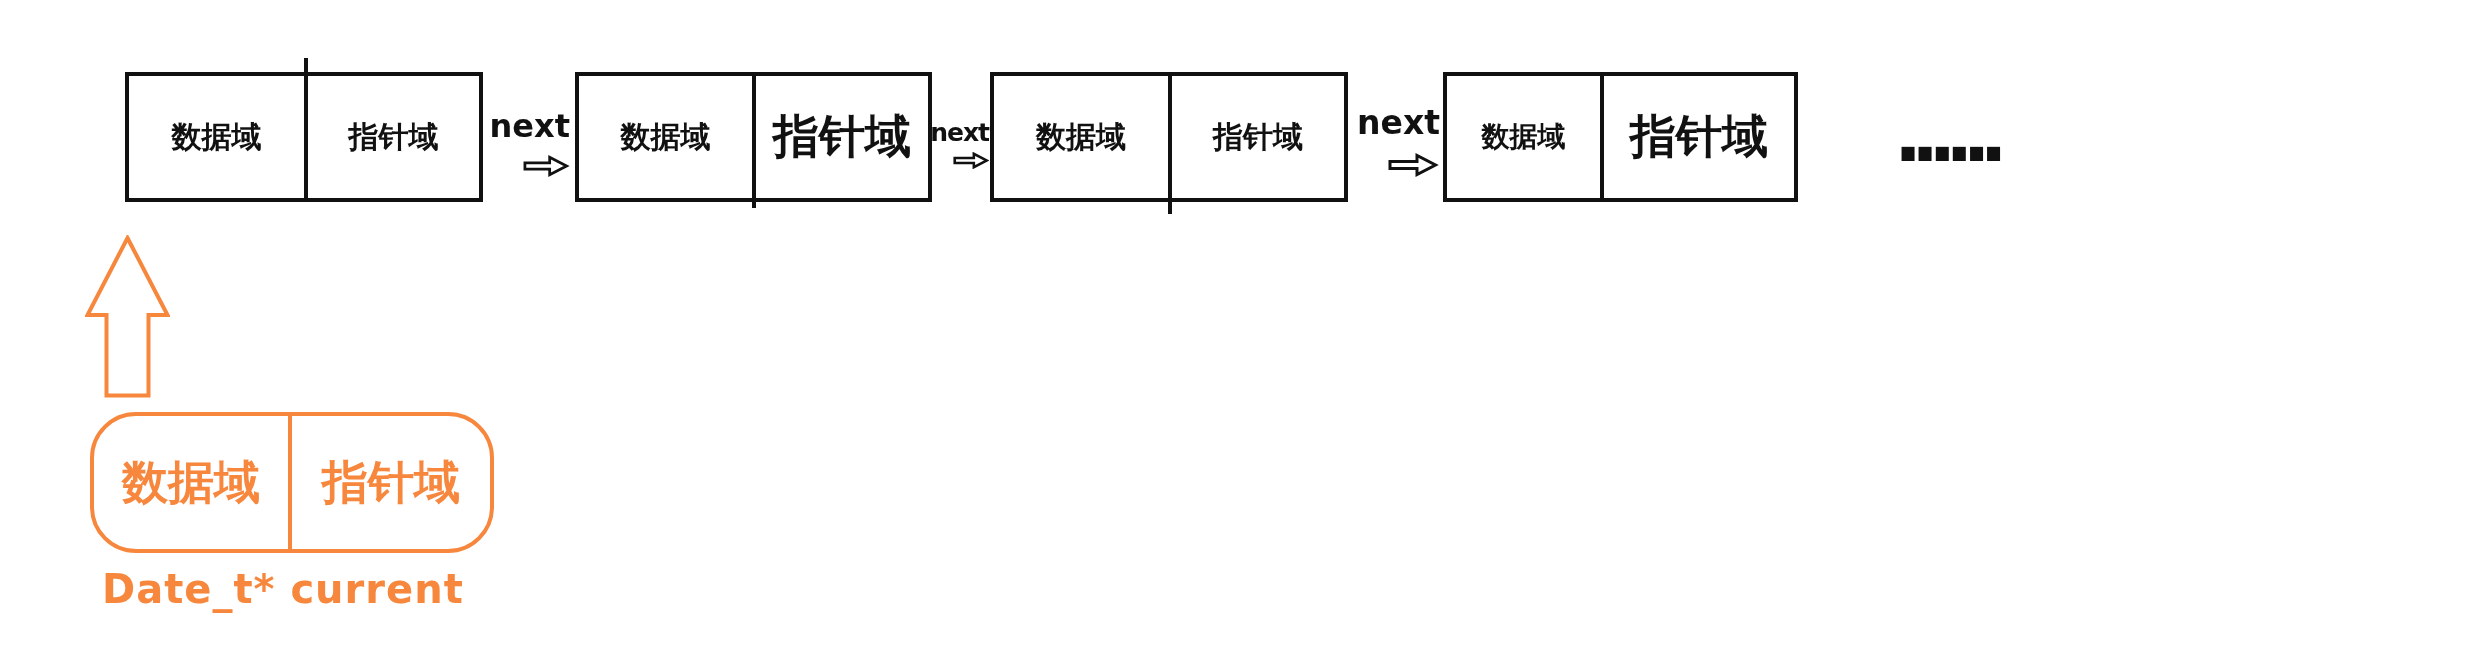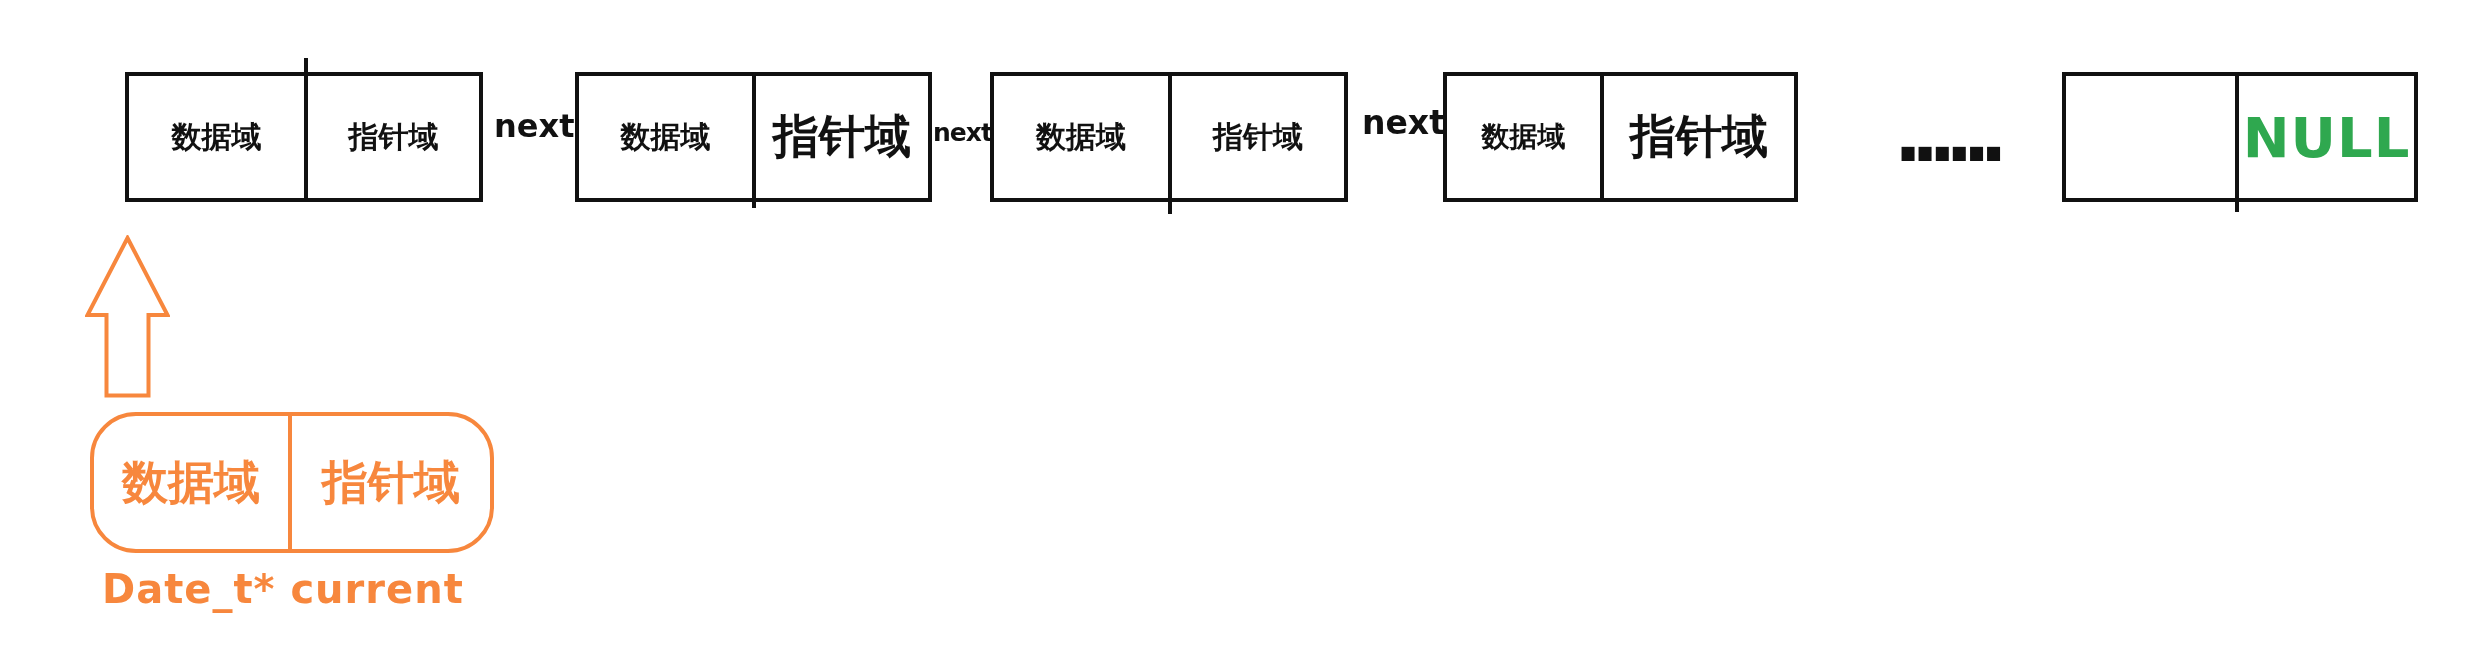--- a/index.html
+++ b/index.html
@@ -56,22 +56,22 @@
     font-size: 56px;
     font-weight: 800;
     color: #2fa84f;
     letter-spacing: 1px;
   }
 
   
   .connector {
     position: absolute;
     display: flex;
-    flex-direction: row;
-    align-items: flex-start;
+    flex-direction: column;
+    align-items: flex-end;
   }
   .next-label {
     font-weight: 800;
     color: #111111;
     line-height: 1;
     white-space: nowrap;
   }
   .connector svg { display: block; }
 
   
@@ -196,29 +196,20 @@
       <span class="cell-label" style="font-size:28px;">数据域</span>
     </div>
     <div class="divider" style="left:153px; top:0; bottom:0;"></div>
     <div class="cell" style="left:157px; right:0;">
       <span class="cell-label big">指针域</span>
     </div>
   </div>
 
   <div class="ellipsis">......</div>
 
-  <div class="node" style="left:2062px; width:356px;">
-    <div class="cell" style="left:0; width:169px;">
-      <span class="cell-label"></span>
-    </div>
-    <div class="divider" style="left:169px; top:0; bottom:-14px;"></div>
-    <div class="cell" style="left:173px; right:0;">
-      <span class="cell-label null">NULL</span>
-    </div>
-  </div>
 
   <svg class="up-arrow" width="85" height="163" viewBox="0 0 85 163">
     <path d="M42.5 3 L82.5 80 H63.5 V160.5 H21.5 V80 H2.5 Z" fill="#ffffff" stroke="#f7873d" stroke-width="4" stroke-linejoin="miter"></path>
   </svg>
 
   <div class="current-node">
     <div class="cell" style="left:0; width:194px;">
       <span class="current-label">数据域</span>
     </div>
     <div class="divider" style="left:194px;"></div>

